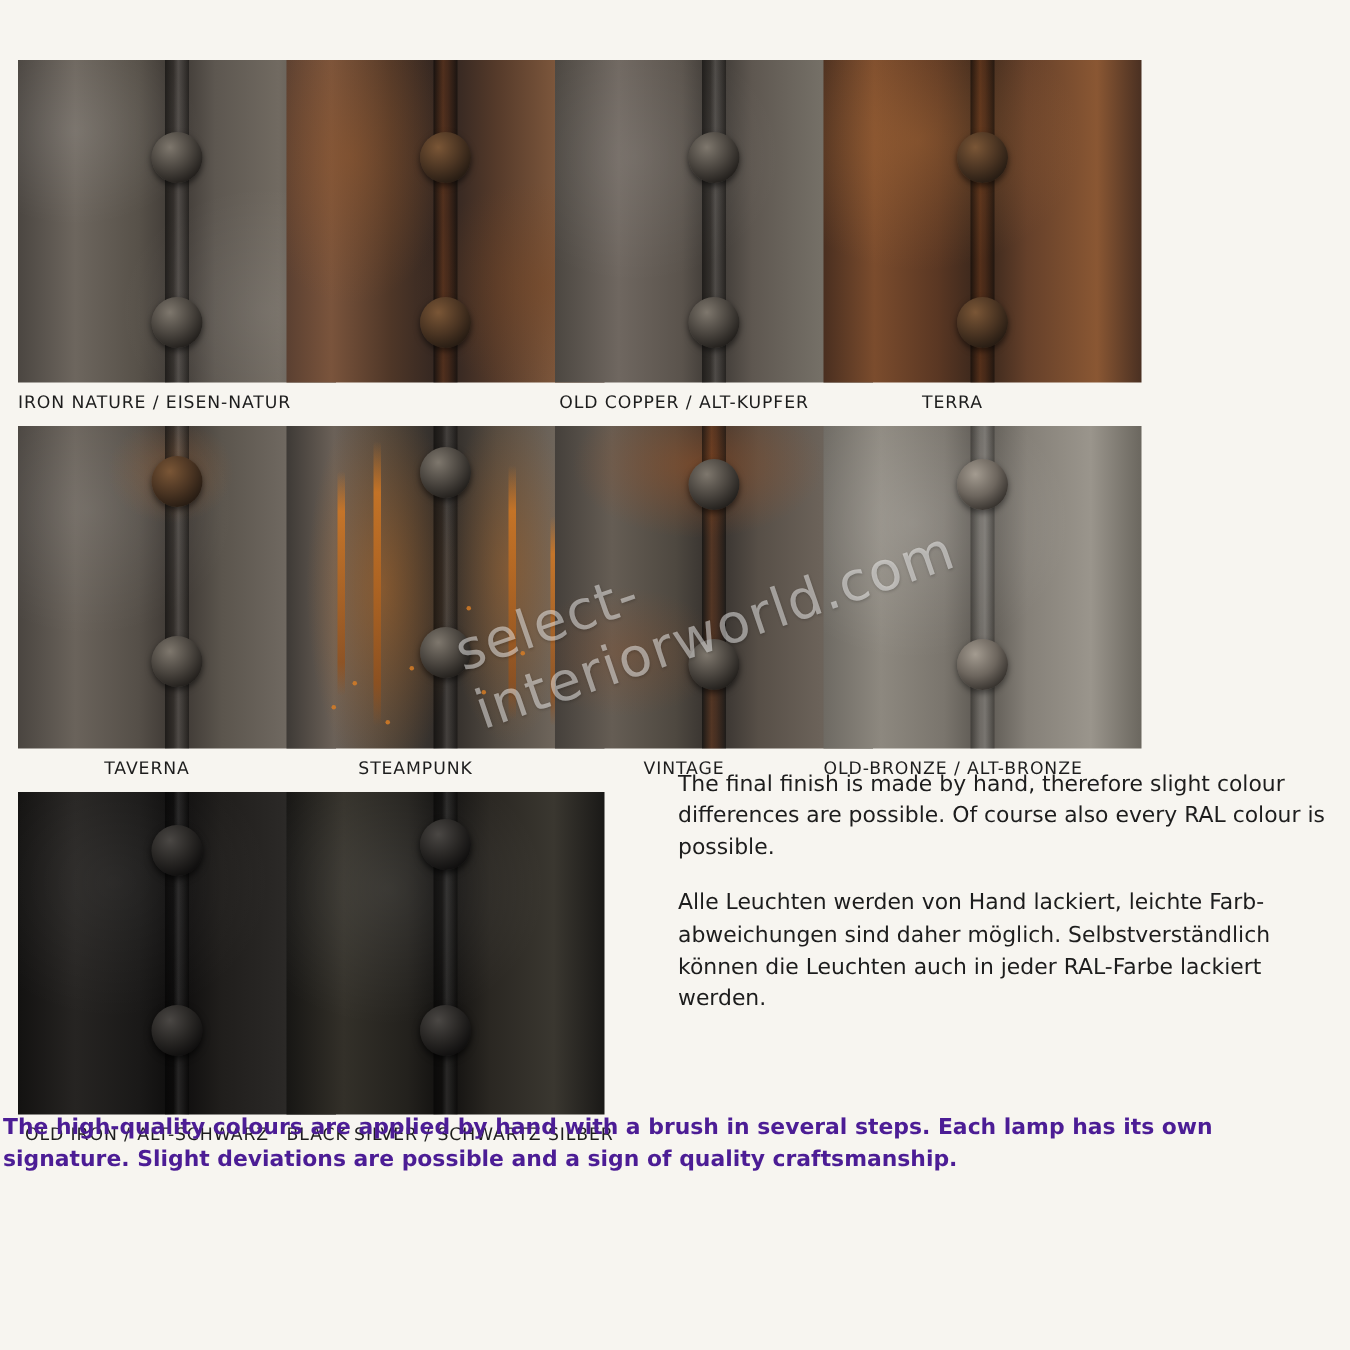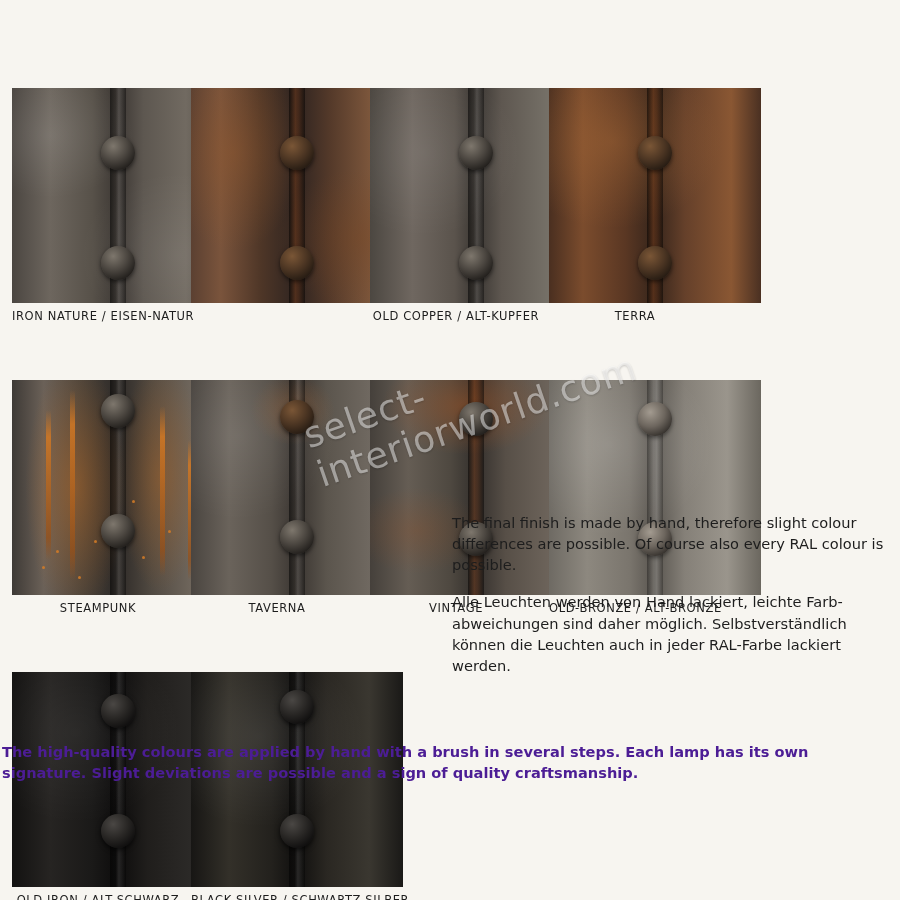--- a/index.html
+++ b/index.html
@@ -23,21 +23,20 @@
     top: 40px;
     width: 876px;
   }
   .row {
     display: flex;
     gap: 7px;
     margin-bottom: 4px;
   }
   .cell {
     width: 172px;
-    margin-top: 48px;
   }
   .swatch {
     position: relative;
     width: 212px;
     height: 215px;
     overflow: hidden;
     background: #5a5550;
   }
   .caption {
     text-align: center;
@@ -254,20 +253,29 @@
           <div class="seam s-rust"></div>
           <div class="rivet r-rust" style="top:48px"></div>
           <div class="rivet r-rust" style="top:158px"></div>
         </div>
         <div class="caption">TERRA</div>
       </div>
 
     </div>
 
     <div class="row">
+
+      <div class="cell">
+        <div class="swatch t-taverna">
+          <div class="seam s-dark"></div>
+          <div class="rivet r-rust" style="top:20px"></div>
+          <div class="rivet r-dark" style="top:140px"></div>
+        </div>
+        <div class="caption">TAVERNA</div>
+      </div>
 
       <div class="cell">
         <div class="swatch t-steampunk">
           <div class="drip" style="left:34px; top:30px; height:150px"></div>
           <div class="drip" style="left:58px; top:10px; height:190px"></div>
           <div class="drip" style="left:148px; top:26px; height:170px"></div>
           <div class="drip" style="left:176px; top:60px; height:140px"></div>
           <div class="speck" style="left:30px; top:186px"></div>
           <div class="speck" style="left:44px; top:170px"></div>
           <div class="speck" style="left:66px; top:196px"></div>
@@ -277,29 +285,20 @@
           <div class="speck" style="left:186px; top:188px"></div>
           <div class="speck" style="left:120px; top:120px"></div>
           <div class="seam s-dark"></div>
           <div class="rivet r-dark" style="top:14px"></div>
           <div class="rivet r-dark" style="top:134px"></div>
         </div>
         <div class="caption">STEAMPUNK</div>
       </div>
 
       <div class="cell">
-        <div class="swatch t-taverna">
-          <div class="seam s-dark"></div>
-          <div class="rivet r-rust" style="top:20px"></div>
-          <div class="rivet r-dark" style="top:140px"></div>
-        </div>
-        <div class="caption">TAVERNA</div>
-      </div>
-
-      <div class="cell">
         <div class="swatch t-vintage">
           <div class="seam s-rust"></div>
           <div class="rivet r-dark" style="top:22px"></div>
           <div class="rivet r-dark" style="top:142px"></div>
         </div>
         <div class="caption">VINTAGE</div>
       </div>
 
       <div class="cell">
         <div class="swatch t-oldbronze">

